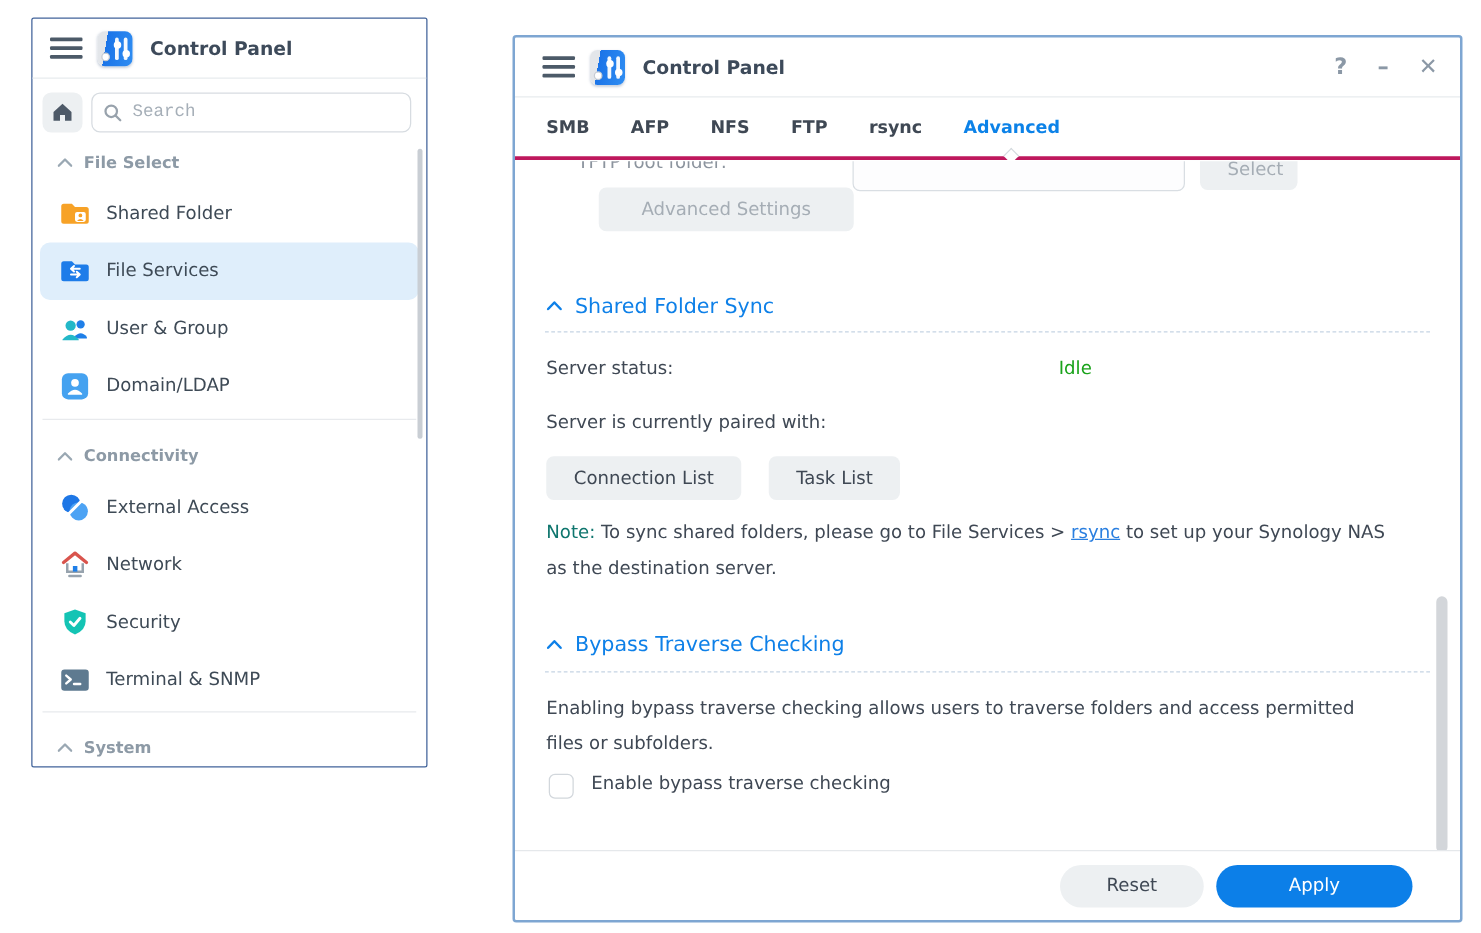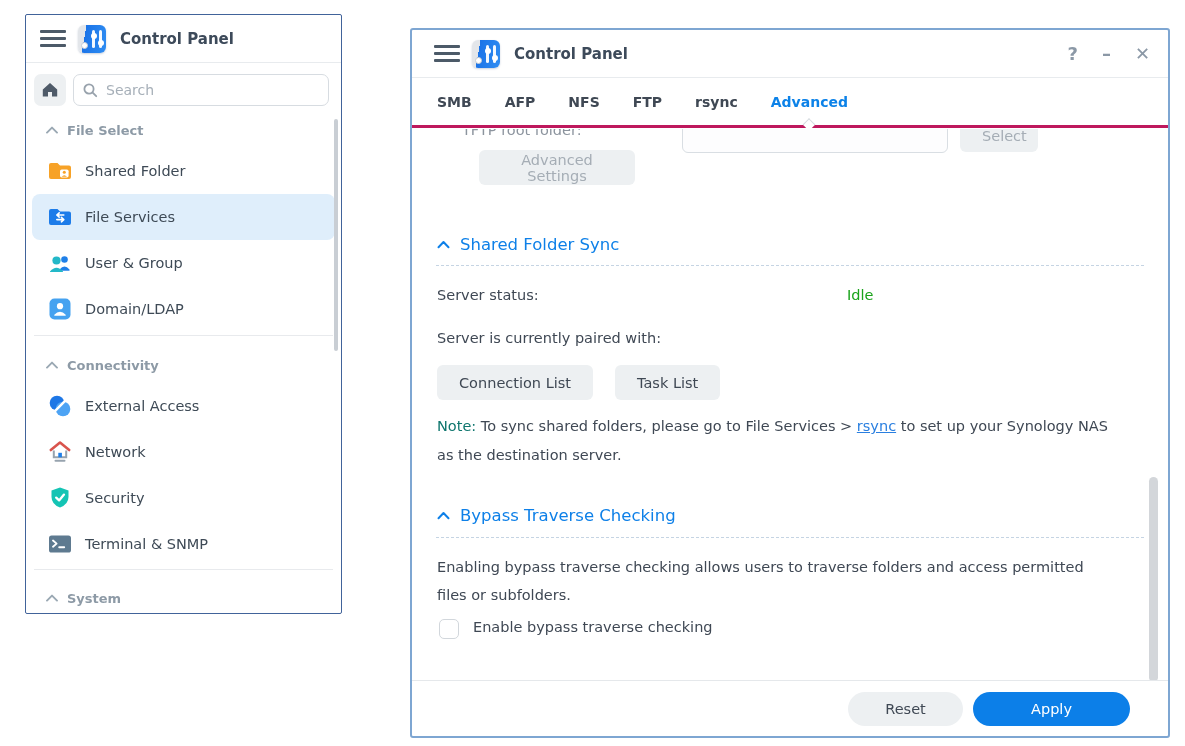--- a/index.html
+++ b/index.html
@@ -26,21 +26,21 @@
   .cp-icon .b1 { left:14px; } .cp-icon .b2 { left:21px; }
   .cp-icon .knob { position:absolute; background:#fff; border-radius:50%; }
   .cp-icon .k1 { left:12.5px; top:8px; width:6px; height:6px; }
   .cp-icon .k2 { left:19.5px; top:15px; width:6px; height:6px; }
   .cp-icon .k3 { left:3px; bottom:4px; width:7px; height:7px; border:1px solid #c6ccd3; }
 
   .win-controls { margin-left:auto; display:flex; align-items:center; gap:24px; }
   .win-controls .wc { font-size:18px; font-weight:bold; color:#8b98a6; cursor:pointer; line-height:1; }
 
   
-  .search-row { display:flex; gap:7px; margin:11px 12px 0 8px; height:32px; }
+  .search-row { display:flex; gap:7px; margin:11px 12px 0 8px; height:32px;font-family:Liberation Mono, monospace; }
   .home-btn { width:32px; height:32px; background:#edf0f2; border-radius:7px; display:flex; align-items:center; justify-content:center; flex:none; cursor:pointer; }
   .search-box { flex:1; position:relative; }
   .search-box input { width:100%; height:32px; border:1px solid #d7dce1; border-radius:7px; padding:0 10px 0 32px;
     font-family:inherit; font-size:14px; color:#3f4854; outline:none; }
   .search-box input::placeholder { color:#a6afb8; }
   .search-box svg { position:absolute; left:9px; top:8px; }
 
   .cat { display:flex; align-items:center; gap:9px; margin:14px 0 8px 20px; height:20px; cursor:pointer; }
   .cat-label { font-size:13px; font-weight:bold; color:#8d9aa6; }
   .side-item { display:flex; align-items:center; height:46px; padding-left:15px; margin:0 6px; border-radius:8px; cursor:pointer; }
@@ -63,21 +63,21 @@
   .rw-content { position:absolute; left:0; right:0; top:99px; bottom:56px; overflow:hidden; font-size:14.5px; }
   .abs { position:absolute; }
 
   .gray-btn { background:#edf0f2; border:none; border-radius:6px; font-family:inherit; font-size:14.5px;
     color:#3f4854; height:35px; padding:0 22px; cursor:pointer; }
   .gray-btn:disabled, .gray-btn.disabled { color:#a5adb5; cursor:default; }
 
   .tftp-label { left:50px; top:-7px; color:#8c949e; }
   .tftp-input { left:270px; top:-10px; width:266px; height:34px; border:1px solid #d9dee3; border-radius:6px; background:#fdfdfe; }
   .tftp-select { left:548px; top:-10px; width:78px; height:33px; }
-  .adv-settings { left:67px; top:21px; width:156px; }
+  .adv-settings { left:67px; top:21px; width:204px; }
 
   .section-head { display:flex; align-items:center; gap:10px; left:25px; cursor:pointer; }
   .section-head .title { font-size:16.5px; color:#0e80e8;text-align:center; }
   .dashed { left:24px; right:24px; border-top:1px dashed #c5d4e3; height:0; }
 
   .status-green { color:#1aa31b; }
   .note { left:25px; width:678px; line-height:29px; }
   .note .note-prefix { color:#0f766e; }
   .note a { color:#2a7fe0; text-decoration:underline; cursor:pointer; }
   .desc { left:25px; width:662px; line-height:28px; }

